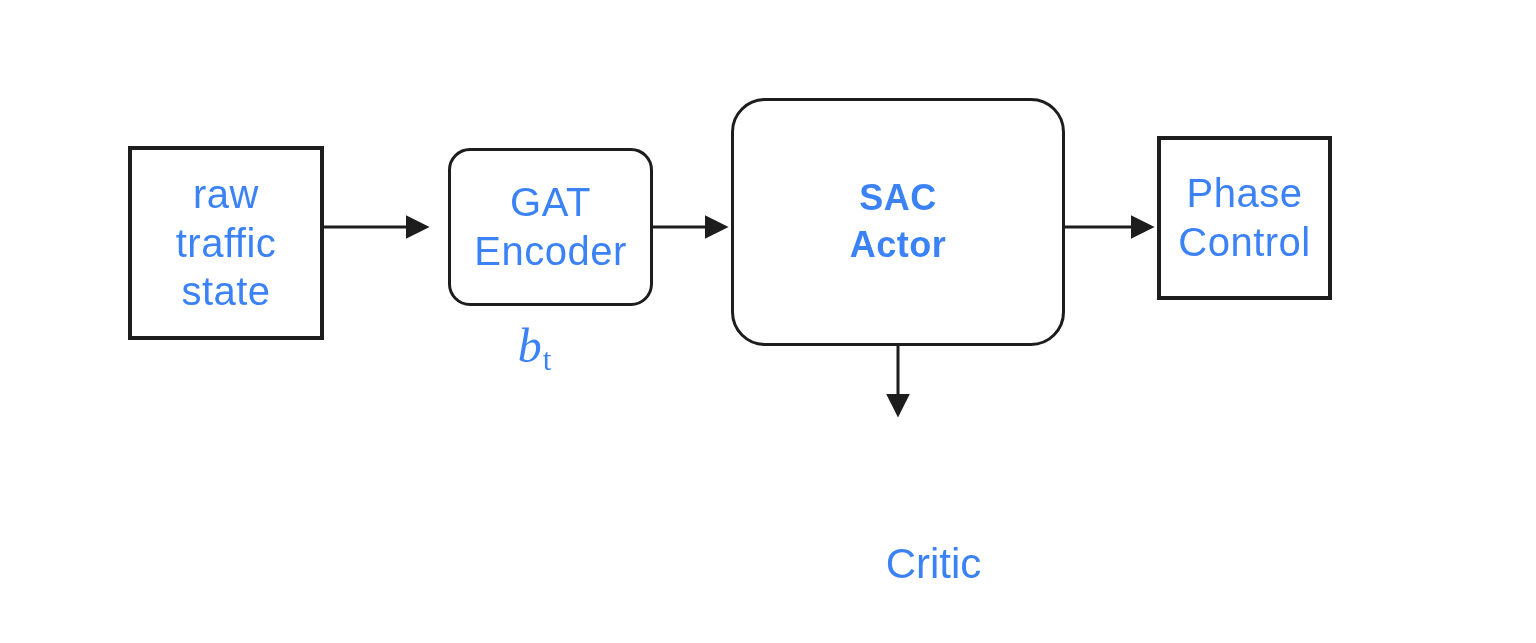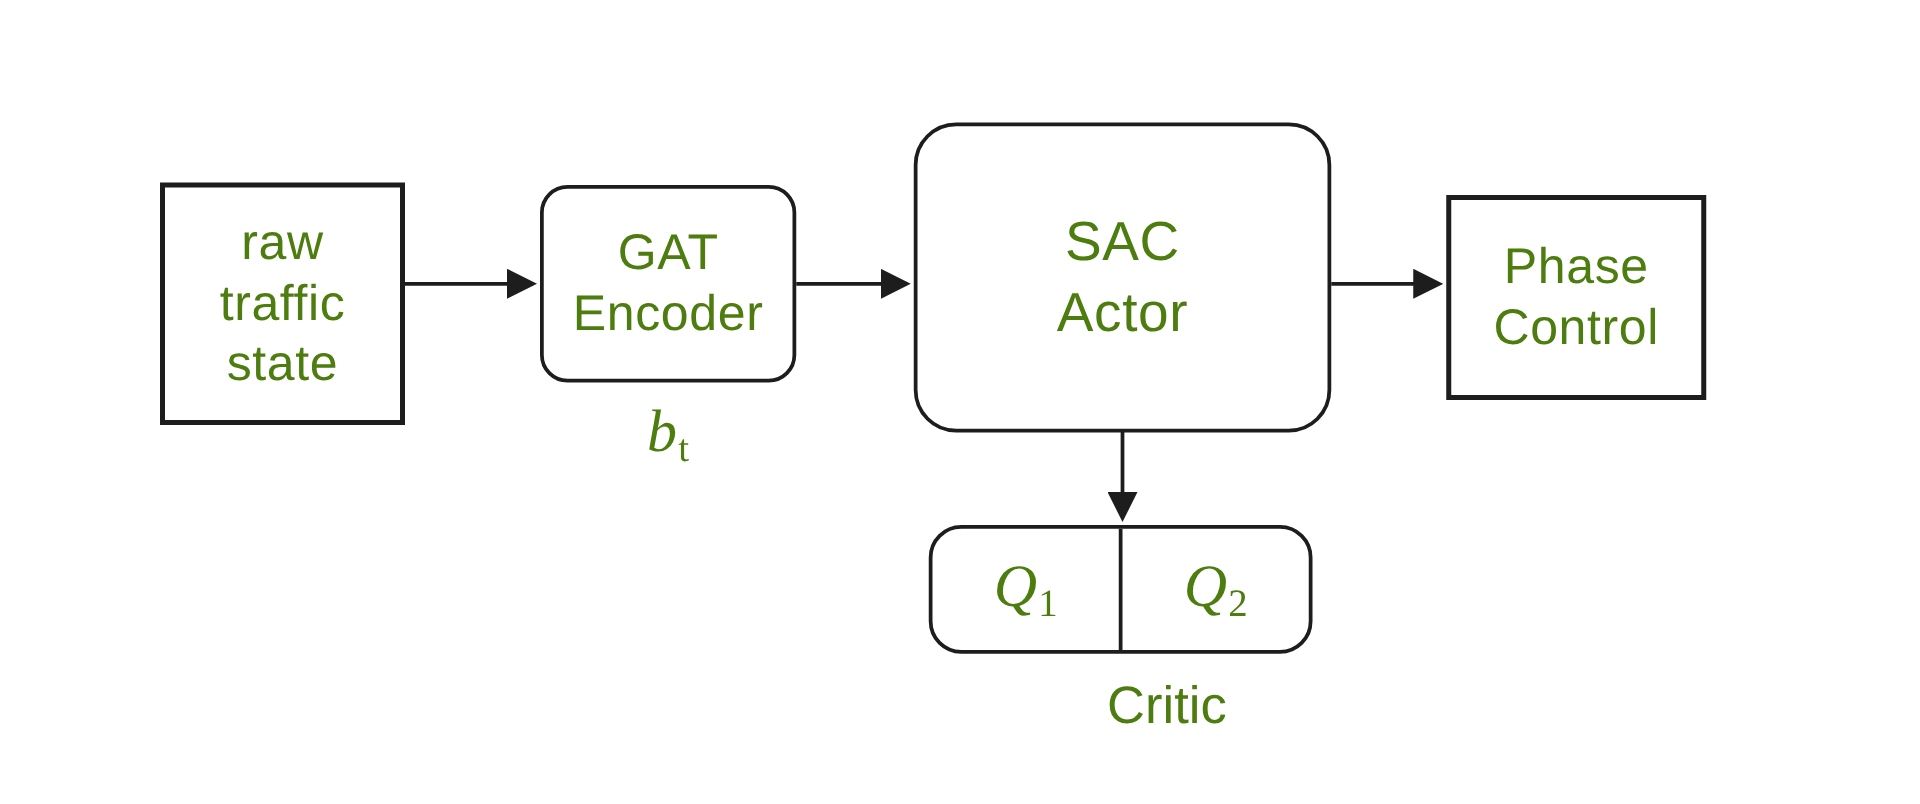--- a/index.html
+++ b/index.html
@@ -3,21 +3,21 @@
 <meta charset="utf-8">
 <style>
   html, body { margin: 0; padding: 0; background: #ffffff; }
   .stage {
     position: relative;
     width: 1536px;
     height: 643px;
     background: #ffffff;
     overflow: hidden;
     font-family: "Liberation Sans", sans-serif;
-    color: #4d7c0f;
+    color: #3b82f6;
   }
   .edges-layer {
     position: absolute;
     left: 0; top: 0;
     width: 1536px; height: 643px;
     pointer-events: none;
   }
   .edges-layer line { stroke: #1d1d1d; stroke-width: 3; }
   .box {
     position: absolute;
@@ -48,24 +48,24 @@
     font-size: 48px;
   }
   .math .msub {
     font-size: 31px;
     font-style: normal;
     vertical-align: -0.25em;
     margin-left: 1px;
   }
   
   .node-raw      { left: 128px;  top: 146px; width: 196px; height: 194px; }
-  .node-gat      { left: 432px;  top: 148px; width: 205px; height: 158px; border-radius: 22px; }
+  .node-gat      { left: 448px;  top: 148px; width: 205px; height: 158px; border-radius: 22px; }
   .node-sac      { left: 731px;  top: 98px;  width: 334px; height: 248px; border-radius: 34px; }
-  .node-sac .node-label { font-size: 44px; line-height: 1.3; }
-  .node-phase    { left: 1157px; top: 156px; width: 208px; height: 164px; justify-content: center; }
+  .node-sac .node-label { font-size: 36px; line-height: 1.3; font-weight: bold; }
+  .node-phase    { left: 1157px; top: 136px; width: 175px; height: 164px; justify-content: center; }
   .node-critic   { left: 743px;  top: 420px; width: 307px; height: 103px; border-radius: 26px; padding: 0; }
   .critic-cell {
     flex: 1 1 50%;
     height: 100%;
     display: flex;
     align-items: center;
     justify-content: center;
   }
   .critic-cell.first { border-right: 3.5px solid #1d1d1d; }
   .encoder-output { left: 432px; top: 320px; width: 205px; }
@@ -106,24 +106,16 @@
   <div class="box rounded node-sac">
     <span class="node-label">SAC
 Actor</span>
   </div>
 
   <div class="box node-phase">
     <span class="node-label">Phase
 Control</span>
   </div>
 
-  <div class="box rounded node-critic">
-    <div class="critic-cell first">
-      <span class="math"><span>Q</span><span class="msub">1</span></span>
-    </div>
-    <div class="critic-cell">
-      <span class="math"><span>Q</span><span class="msub">2</span></span>
-    </div>
-  </div>
 
   <div class="caption critic-caption">Critic</div>
 
 </div>
 
 </body></html>

